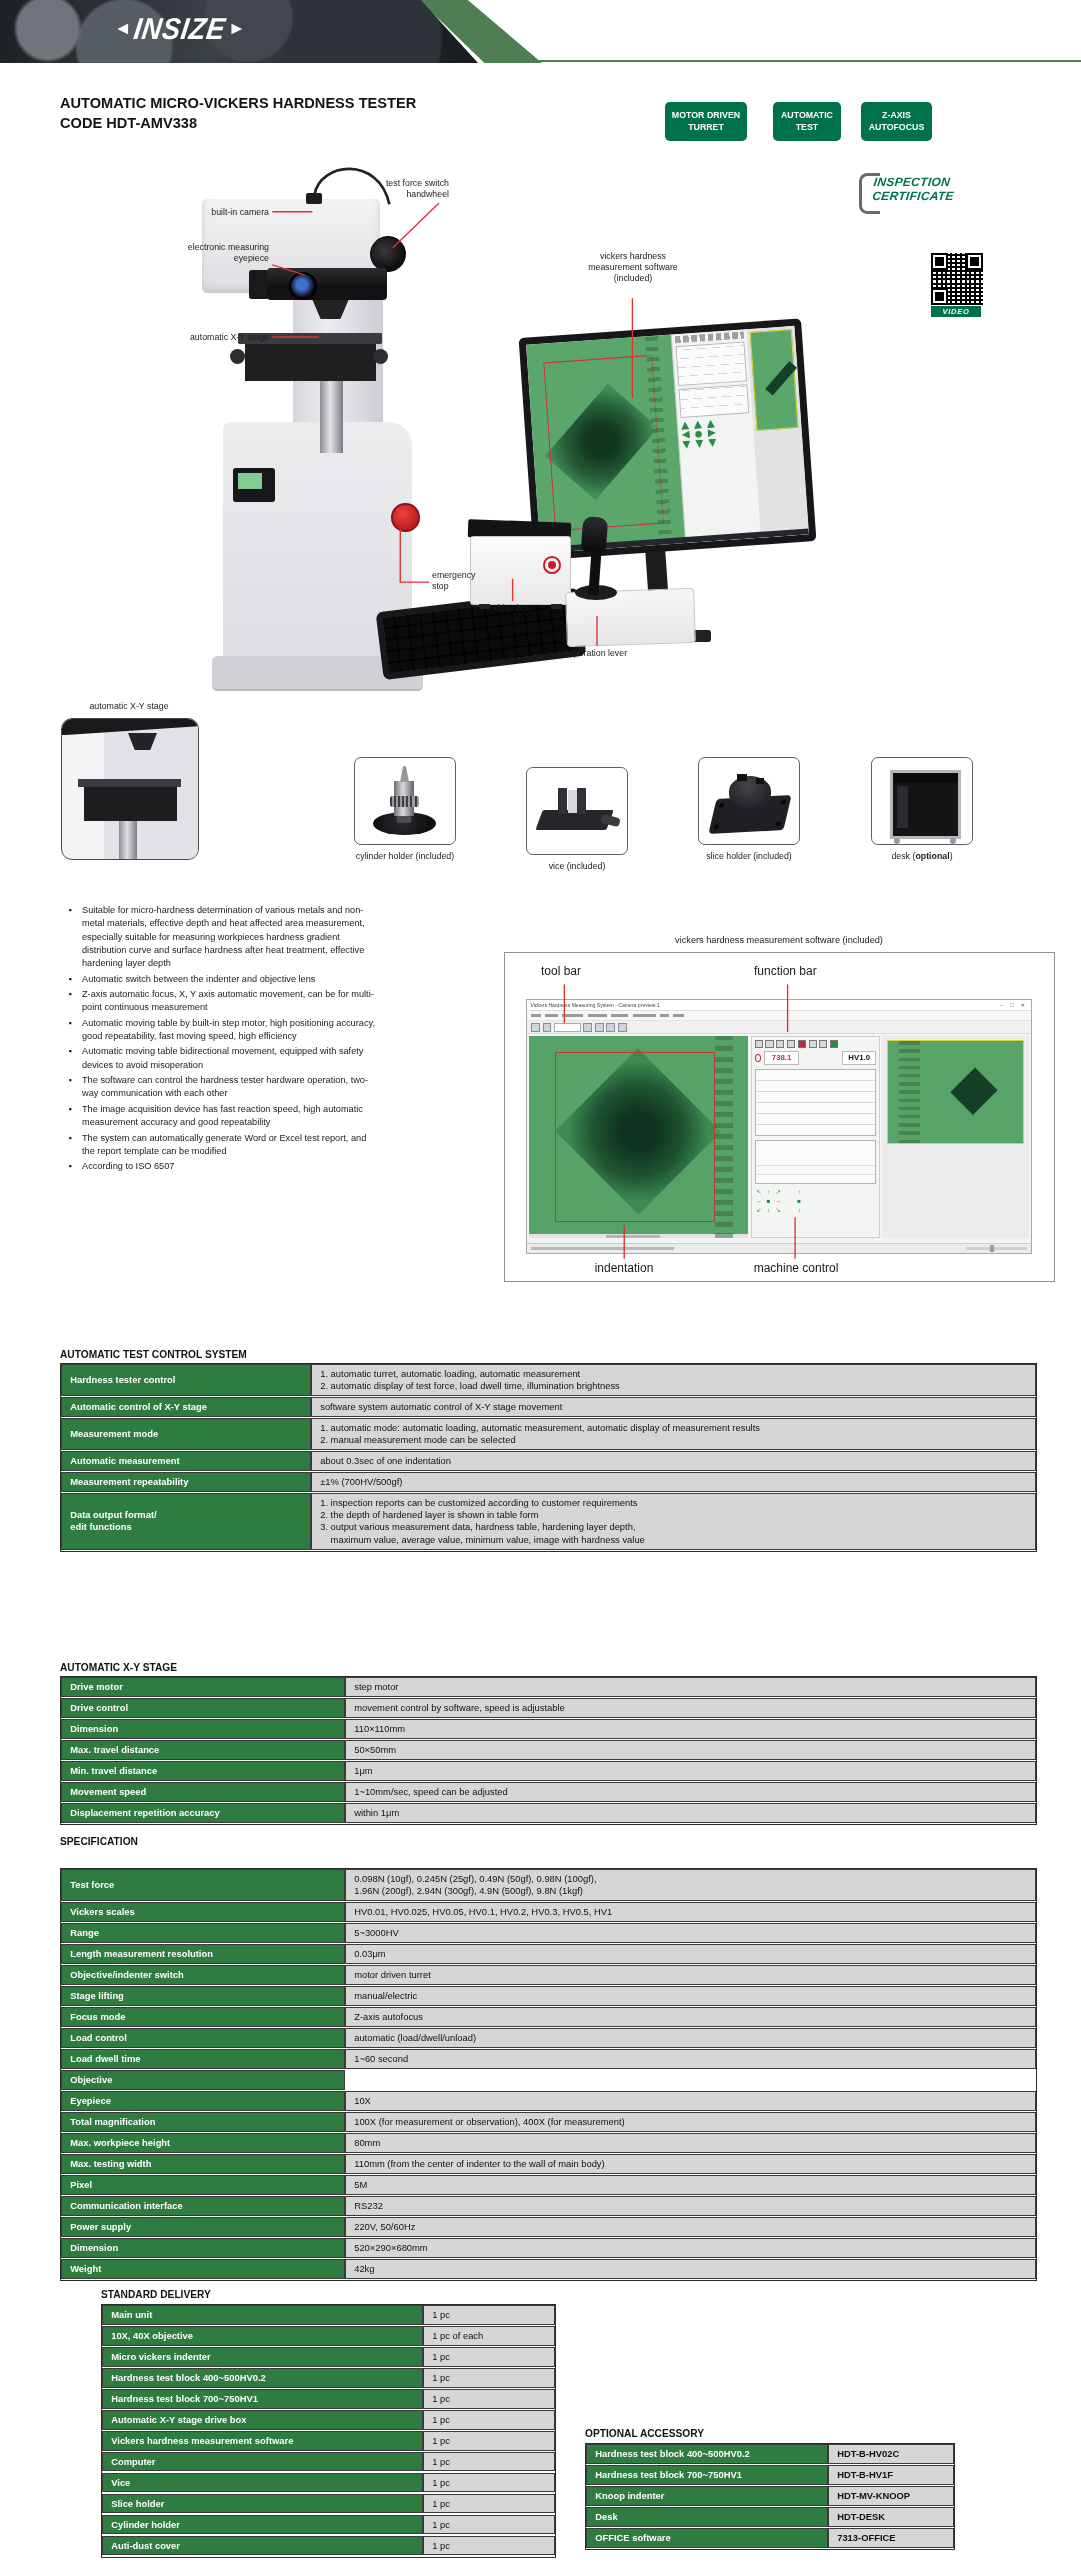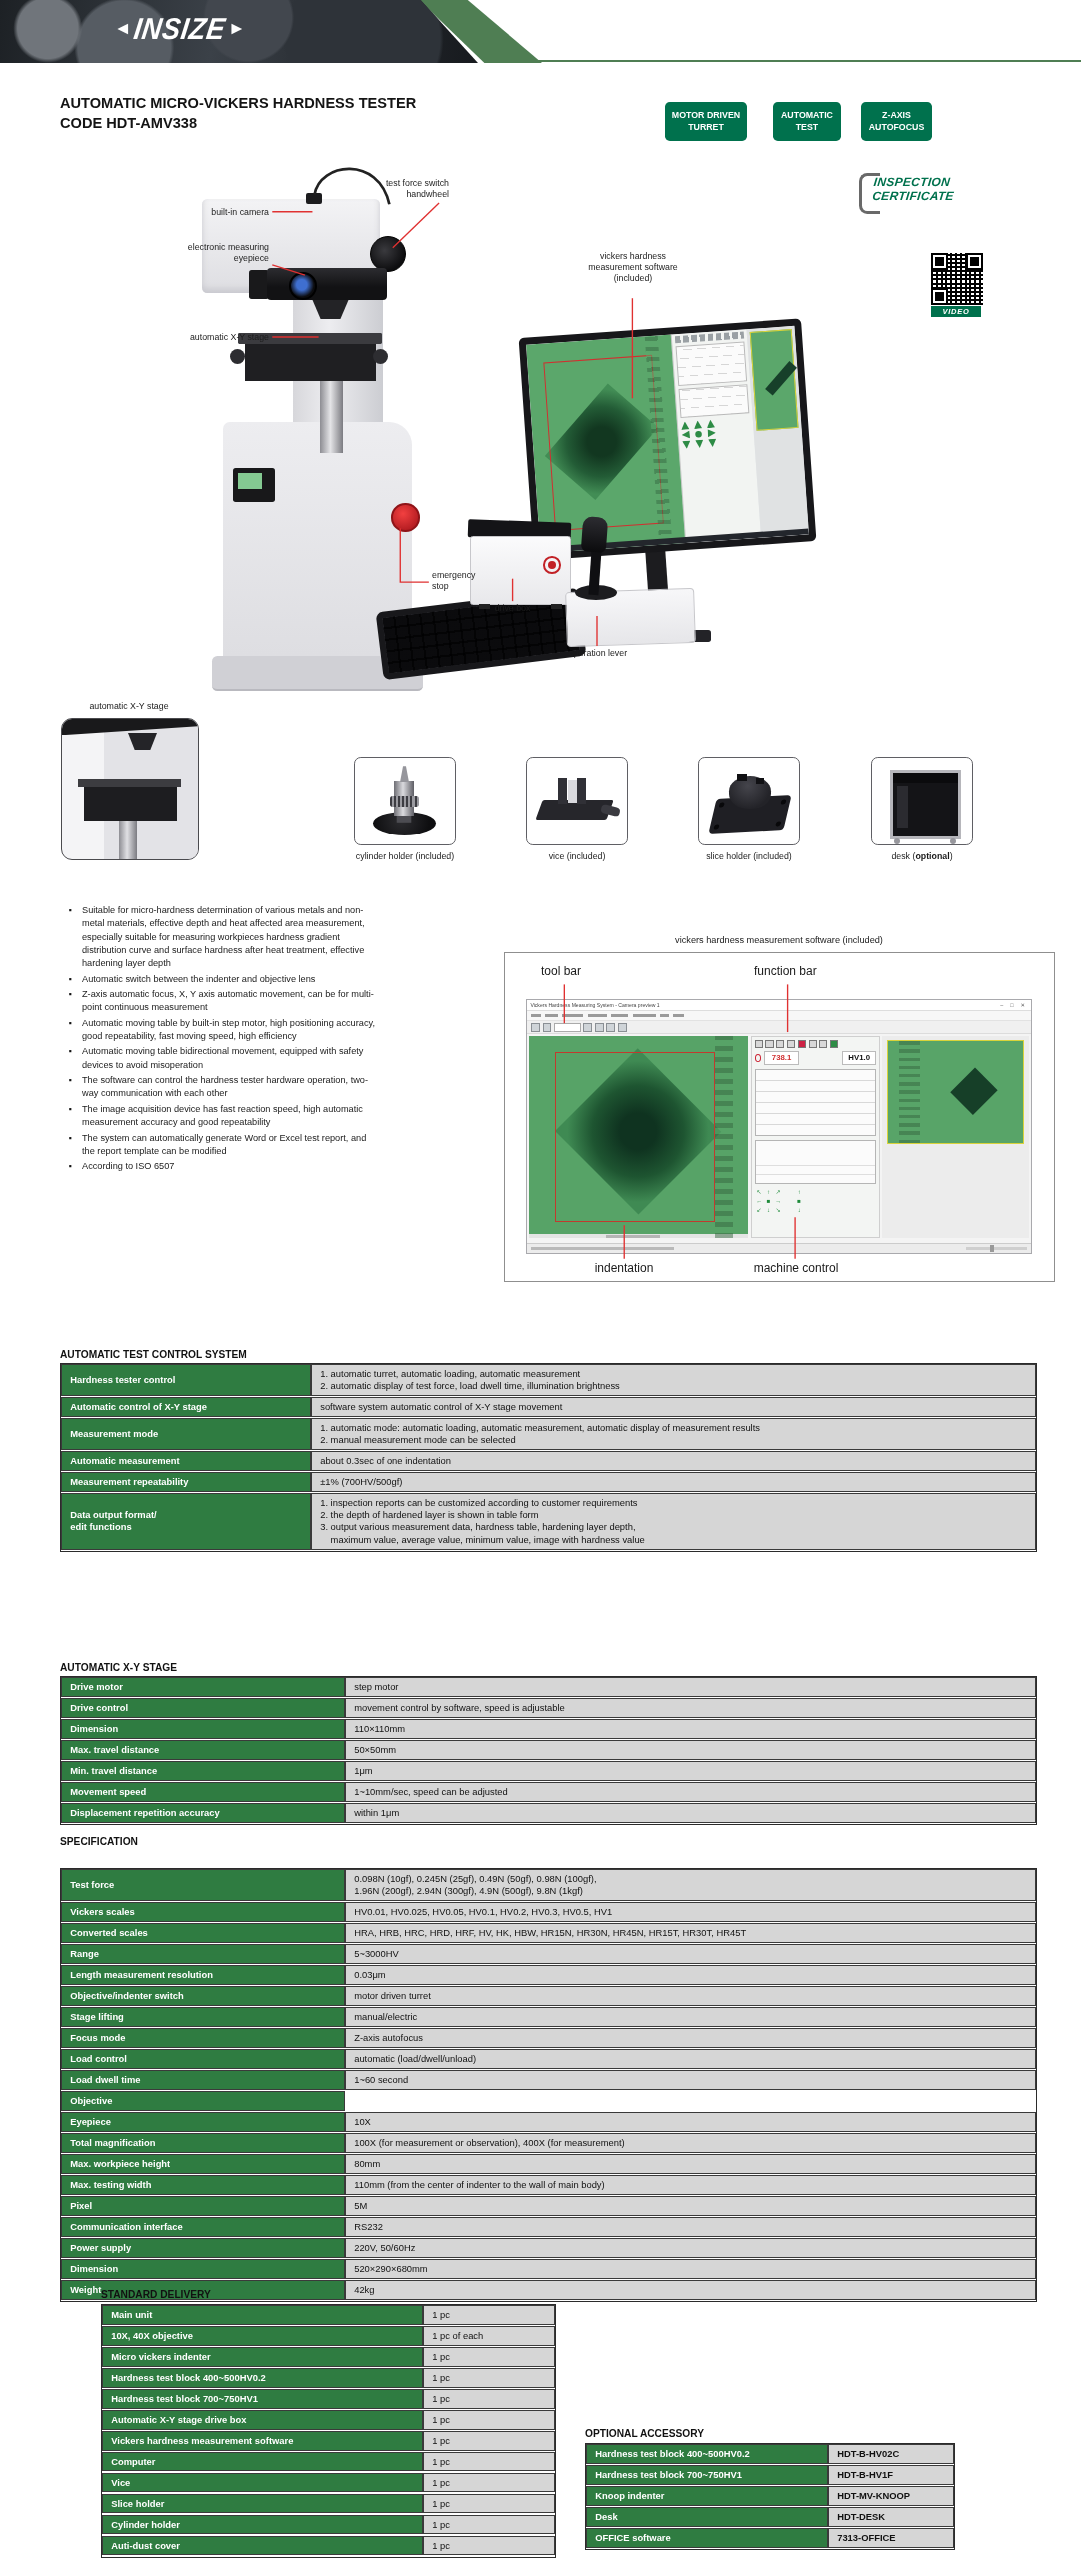--- a/index.html
+++ b/index.html
@@ -392,21 +392,21 @@
   <div class="acc" style="left:354px;">
     <div class="acc-box">
       <div class="g-cyl-base"></div>
       <div class="g-cyl-body"></div>
       <div class="g-cyl-ridge"></div>
       <div class="g-cyl-tip"></div>
     </div>
     <div class="acc-label"><span>cylinder holder (included)</span><b></b><span></span></div>
   </div>
 
-  <div class="acc" style="left:526px;">
+  <div class="acc" style="left:526px;margin-top:10px;">
     <div class="acc-box">
       <div class="g-vice-base"></div>
       <div class="g-vice-gap"></div>
       <div class="g-vice-j1"></div>
       <div class="g-vice-j2"></div>
       <div class="g-vice-knob"></div>
     </div>
     <div class="acc-label"><span>vice (included)</span><b></b><span></span></div>
   </div>
 
@@ -609,24 +609,20 @@
       <div class="t-row">
         <div class="t-label">Test force</div>
         <div class="t-value">0.098N (10gf), 0.245N (25gf), 0.49N (50gf), 0.98N (100gf),
 1.96N (200gf), 2.94N (300gf), 4.9N (500gf), 9.8N (1kgf)</div>
       </div>
       <div class="t-row">
         <div class="t-label">Vickers scales</div>
         <div class="t-value">HV0.01, HV0.025, HV0.05, HV0.1, HV0.2, HV0.3, HV0.5, HV1</div>
       </div>
       <div class="t-row">
-        <div class="t-label">Converted scales</div>
-        <div class="t-value">HRA, HRB, HRC, HRD, HRF, HV, HK, HBW, HR15N, HR30N, HR45N, HR15T, HR30T, HR45T</div>
-      </div>
-      <div class="t-row">
         <div class="t-label">Range</div>
         <div class="t-value">5~3000HV</div>
       </div>
       <div class="t-row">
         <div class="t-label">Length measurement resolution</div>
         <div class="t-value">0.03μm</div>
       </div>
       <div class="t-row">
         <div class="t-label">Objective/indenter switch</div>
         <div class="t-value">motor driven turret</div>

